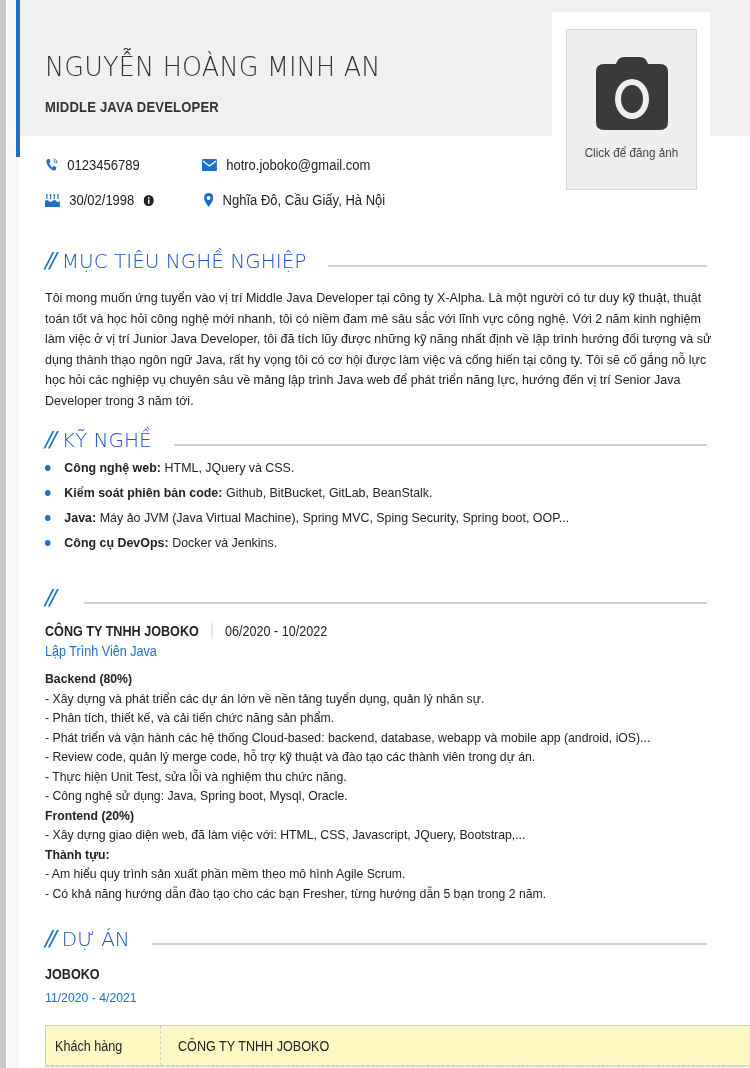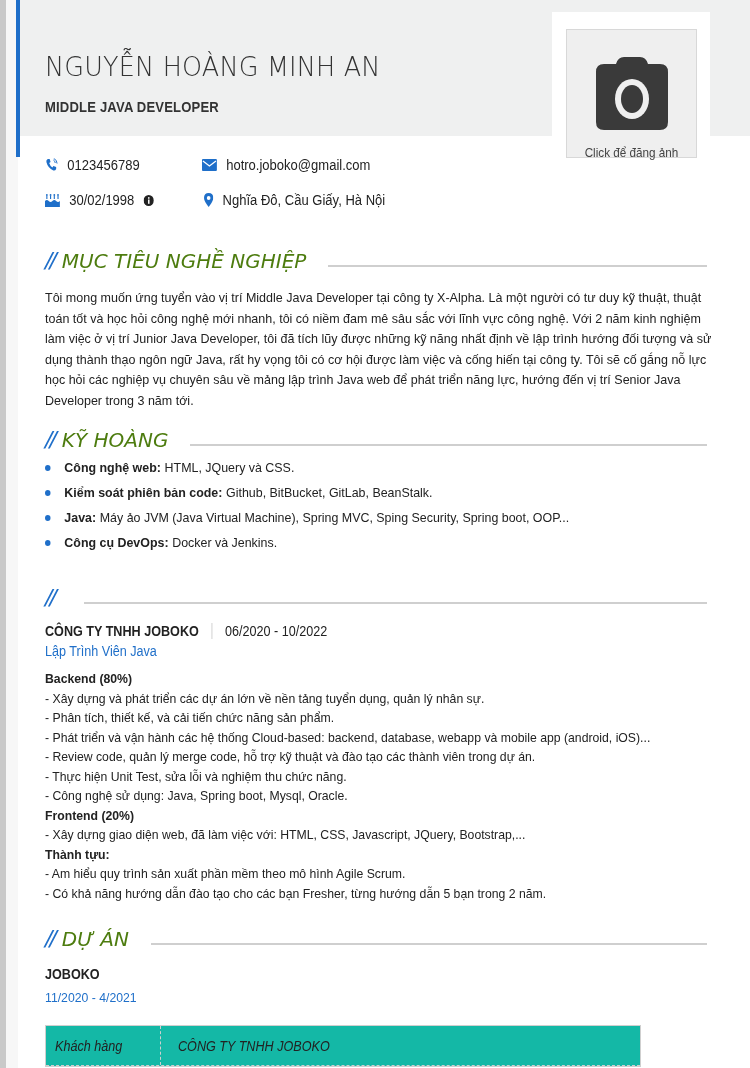--- a/index.html
+++ b/index.html
@@ -6,43 +6,43 @@
   html, body { width: 750px; height: 1068px; overflow: hidden; background: #fff; }
   body { font-family: "Liberation Sans Narrow", "Liberation Sans", sans-serif; color: #222; position: relative; }
   .outer-left { position: absolute; left: 0; top: 0; width: 6px; height: 1068px; background: #c9c9c9; }
   .outer-left2 { position: absolute; left: 6px; top: 0; width: 12px; height: 1068px; background: #f7f7f7; }
   .page { position: absolute; left: 18px; top: 0; width: 732px; height: 1068px; background: #fff; }
   .header-band { position: absolute; left: 18px; top: 0; width: 732px; height: 136px; background: #eff0f0; }
   .accent-bar { position: absolute; left: 16px; top: 0; width: 4px; height: 157px; background: #1f6fc9; }
   .name { position: absolute; left: 45px; top: 52px; font-family: "DejaVu Sans", sans-serif; font-weight: 300; font-size: 26px; letter-spacing: 0.2px; color: #333; transform: scaleX(0.98); transform-origin: left; }
   .job-title { position: absolute; left: 45px; top: 99px; font-size: 14.5px; font-weight: 700; color: #333; letter-spacing: 0.2px; transform: scaleX(0.9); transform-origin: left; }
   .photo-frame { position: absolute; left: 552px; top: 12px; width: 158px; height: 124px; background: #fff; }
-  .photo { position: absolute; left: 566px; top: 29px; width: 131px; height: 129px; background: #efefef; border: 1px solid #d8d8d8; cursor: pointer; }
+  .photo { position: absolute; left: 566px; top: 29px; width: 131px; height: 161px; background: #efefef; border: 1px solid #d8d8d8; cursor: pointer; }
   .cam { position: absolute; left: 27px; top: 24px; width: 76px; height: 83px; }
   .photo-label { position: absolute; left: 0; width: 100%; top: 115px; text-align: center; font-size: 13px; color: #444; transform: scaleX(0.9); }
   .contact { position: absolute; font-size: 14px; color: #222; display: flex; align-items: center; transform: scaleX(0.93); transform-origin: left; }
   .contact svg { margin-right: 10px; }
   .section-title { position: absolute; left: 45px; display: flex; align-items: center; width: 662px; }
   .section-title .slash { color: #1f6fc9; font-size: 22px; font-style: italic; font-family: "DejaVu Sans", sans-serif; margin-right: 8px; letter-spacing: -3px; }
-  .section-title .label { font-family: "DejaVu Sans", sans-serif; font-size: 20px; color: #4d7c0f; font-weight: 300; white-space: nowrap; font-style: italic; }
+  .section-title .label { font-family: "DejaVu Sans", sans-serif; font-size: 20px; color: #1d4ed8; font-weight: 300; white-space: nowrap; }
   .section-title .rule { flex: 1; height: 2px; background: #cfcfcf; margin-left: 22px; margin-top: 10px; }
   .para { position: absolute; left: 45px; width: 670px; font-size: 13.6px; line-height: 20.5px; color: #222; transform: scaleX(0.92); transform-origin: left; width: 725px; }
   .skills { position: absolute; left: 45px; top: 455px; list-style: none; }
   .skills li { font-size: 13.5px; line-height: 25px; display: flex; align-items: center; transform: scaleX(0.92); transform-origin: left; white-space: nowrap; }
   .skills li .dot { width: 6px; height: 6px; border-radius: 50%; background: #1f6fc9; margin-right: 15px; flex: none; }
   .skills li b { margin-right: 4px; }
   .exp-head { position: absolute; left: 45px; top: 623px; font-size: 14px; display: flex; align-items: center; transform: scaleX(0.9); transform-origin: left; white-space: nowrap; }
   .exp-head .company { font-weight: 700; }
   .exp-head .sep { width: 1px; height: 16px; background: #ccc; margin: 0 14px; }
   .exp-role { position: absolute; left: 45px; top: 643px; font-size: 14px; color: #1f6fc9; transform: scaleX(0.9); transform-origin: left; white-space: nowrap; }
   .exp-body { position: absolute; left: 45px; top: 669px; font-size: 13.6px; line-height: 19.5px; transform: scaleX(0.9); transform-origin: left; white-space: nowrap; }
   .exp-body .bold { font-weight: 700; }
   .proj-name { position: absolute; left: 45px; top: 966px; font-size: 14px; font-weight: 700; transform: scaleX(0.9); transform-origin: left; }
   .proj-date { position: absolute; left: 45px; top: 990px; font-size: 13.6px; color: #1f6fc9; transform: scaleX(0.9); transform-origin: left; }
-  .proj-table { position: absolute; left: 45px; top: 1025px; width: 596px; border: 1px solid #cfcfcf; background: #14b8a6; font-style: italic; }
+  .proj-table { position: absolute; left: 45px; top: 1025px; width: 706px; border: 1px solid #cfcfcf; background: #fef9c3; }
   .proj-row { display: flex; height: 40px; border-bottom: 1px dashed #cfcfcf; }
   .proj-row .k { width: 115px; border-right: 1px dashed #cfcfcf; padding-left: 9px; display: flex; align-items: center; font-size: 14px; }
   .proj-row .v { flex: 1; padding-left: 17px; display: flex; align-items: center; font-size: 14px; }
   .proj-row span { transform: scaleX(0.9); transform-origin: left; display: inline-block; white-space: nowrap; }
 </style>
 </head>
 <body>
 
 <div class="outer-left"></div>
 <div class="outer-left2"></div>
@@ -104,21 +104,21 @@
 
 <div class="section-title" style="top:248px;">
   <span class="slash">//</span>
   <span class="label">MỤC TIÊU NGHỀ NGHIỆP</span>
   <span class="rule"></span>
 </div>
 <div class="para" style="top:288px;">Tôi mong muốn ứng tuyển vào vị trí Middle Java Developer tại công ty X-Alpha. Là một người có tư duy kỹ thuật, thuật toán tốt và học hỏi công nghệ mới nhanh, tôi có niềm đam mê sâu sắc với lĩnh vực công nghệ. Với 2 năm kinh nghiệm làm việc ở vị trí Junior Java Developer, tôi đã tích lũy được những kỹ năng nhất định về lập trình hướng đối tượng và sử dụng thành thạo ngôn ngữ Java, rất hy vọng tôi có cơ hội được làm việc và cống hiến tại công ty. Tôi sẽ cố gắng nỗ lực học hỏi các nghiệp vụ chuyên sâu về mảng lập trình Java web để phát triển năng lực, hướng đến vị trí Senior Java Developer trong 3 năm tới.</div>
 
 <div class="section-title" style="top:427px;">
   <span class="slash">//</span>
-  <span class="label">KỸ HOÀNG</span>
+  <span class="label">KỸ NGHỀ</span>
   <span class="rule"></span>
 </div>
 <ul class="skills">
   <li>
       <span class="dot"></span>
       <b>Công nghệ web:</b>
       <span>HTML, JQuery và CSS.</span>
     </li>
   <li>
       <span class="dot"></span>

